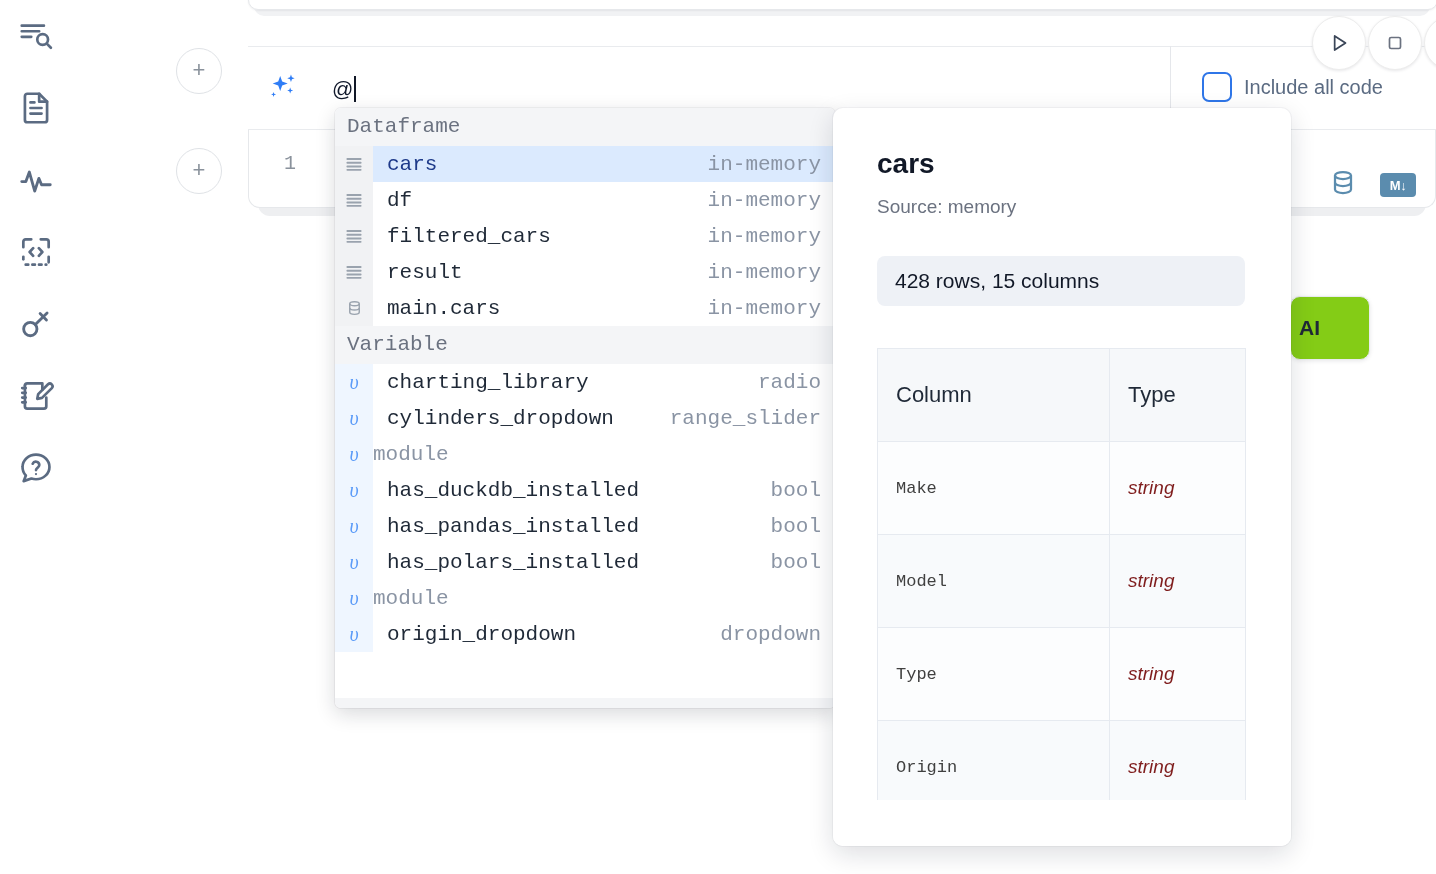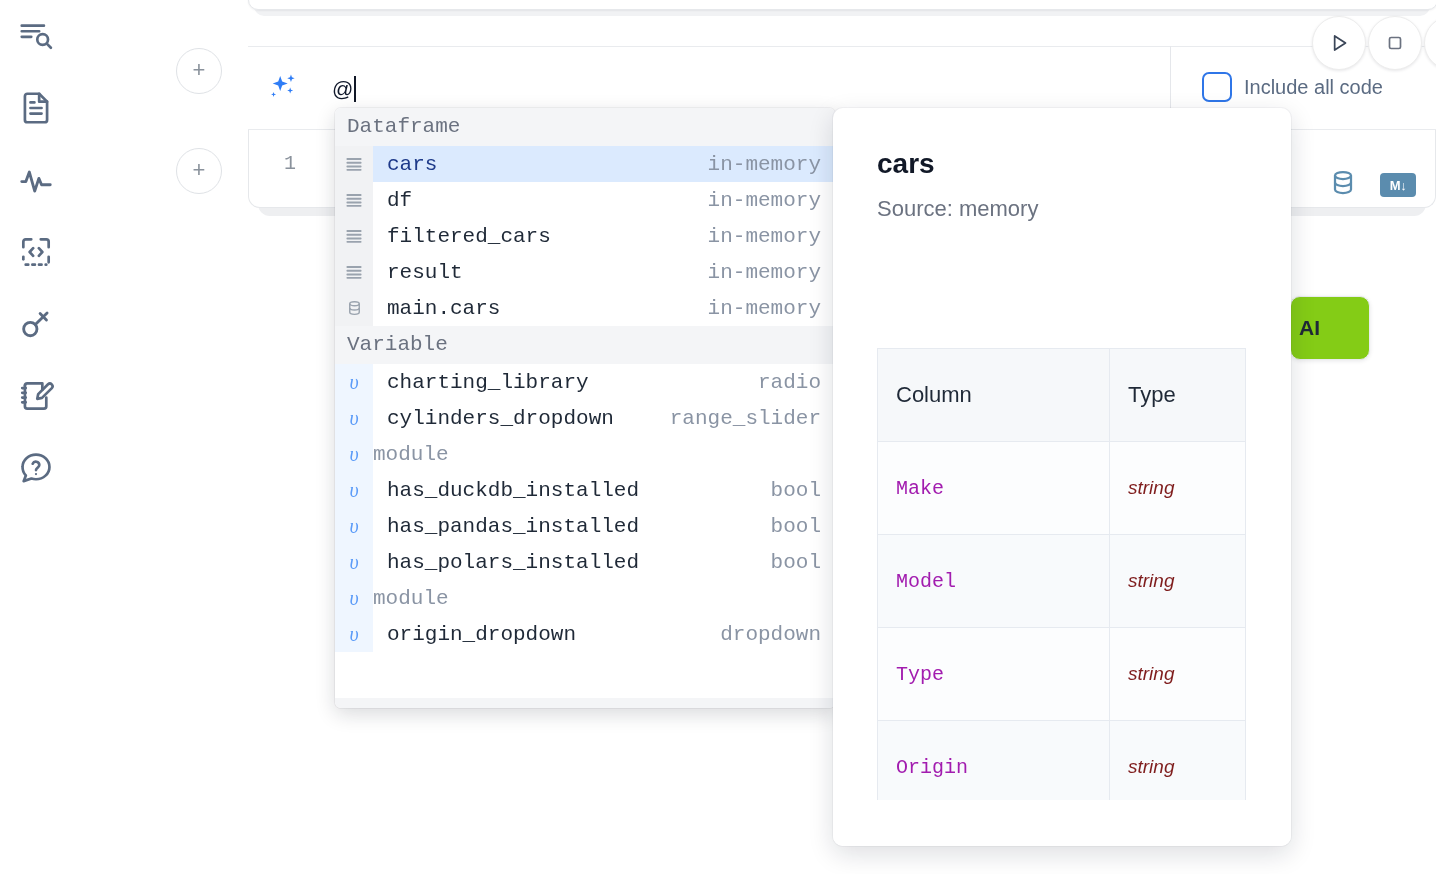--- a/index.html
+++ b/index.html
@@ -140,37 +140,37 @@
   .ac-clip{ position:absolute; left:0; bottom:0; width:500px; height:10px; background:#f4f5f7; }
 
   
   .info{
     position:absolute; left:833px; top:108px; width:458px; height:738px;
     background:#fff; border-radius:10px;
     box-shadow: 0 8px 26px rgba(16,24,40,.14), 0 0 0 1px rgba(16,24,40,.04);
     z-index:50; overflow:hidden;
   }
   .info-title{ position:absolute; left:44px; top:40px; font-size:28px; font-weight:bold; color:#111827; }
-  .info-source{ position:absolute; left:44px; top:88px; font-size:22px; color:#6b7280; }
+  .info-source{ position:absolute; left:44px; top:88px; font-size:19px; color:#6b7280; }
   .info-stats{
     position:absolute; left:44px; top:148px; width:368px; height:50px;
     background:#eef1f6; border-radius:8px;
     display:flex; align-items:center; padding-left:18px;
     font-size:21px; color:#111827; box-sizing:border-box;
   }
   .info-table{
     position:absolute; left:44px; top:240px; width:368px;
     border-collapse:collapse; table-layout:fixed;
   }
   .info-table th, .info-table td{
     border:1px solid #e6eaf0; height:93px; text-align:left; padding-left:18px;
     box-sizing:border-box;
   }
   .info-table th{ background:#f6f8fa; font-weight:normal; font-size:22px; color:#1f2937; }
-  .info-table td.col{ font-family:"Liberation Mono", monospace; font-size:20px; color:#a21caf; background:#fcfdfe; }
+  .info-table td.col{ font-family:"Liberation Mono", monospace; font-size:17px; color:#404040; background:#fcfdfe; }
   .info-table td.typ{ font-size:19px; color:#7f1d1d; background:#fcfdfe;font-style:italic; }
   .info-table tr:nth-child(even) td{ background:#f8fafc; }
   .info-fade{
     position:absolute; left:0; bottom:0; width:458px; height:46px; background:#fff;
   }
 </style>
 </head>
 <body>
 
 <div id="root">
@@ -385,20 +385,21 @@
           <div class="ac-name">origin_dropdown</div>
           <div class="ac-kind">dropdown</div>
         </div>
       </div>
     <div class="ac-clip"></div>
   </div>
 
   <div class="info">
     <div class="info-title">cars</div>
     <div class="info-source">Source: memory</div>
+    <div class="info-stats">428 rows, 15 columns</div>
     <table class="info-table">
       <thead>
         <tr>
           <th style="width:232px;">Column</th>
           <th style="width:136px;">Type</th>
         </tr>
       </thead>
       <tbody id="schema-body">
           <tr>
             <td class="col">Make</td>

